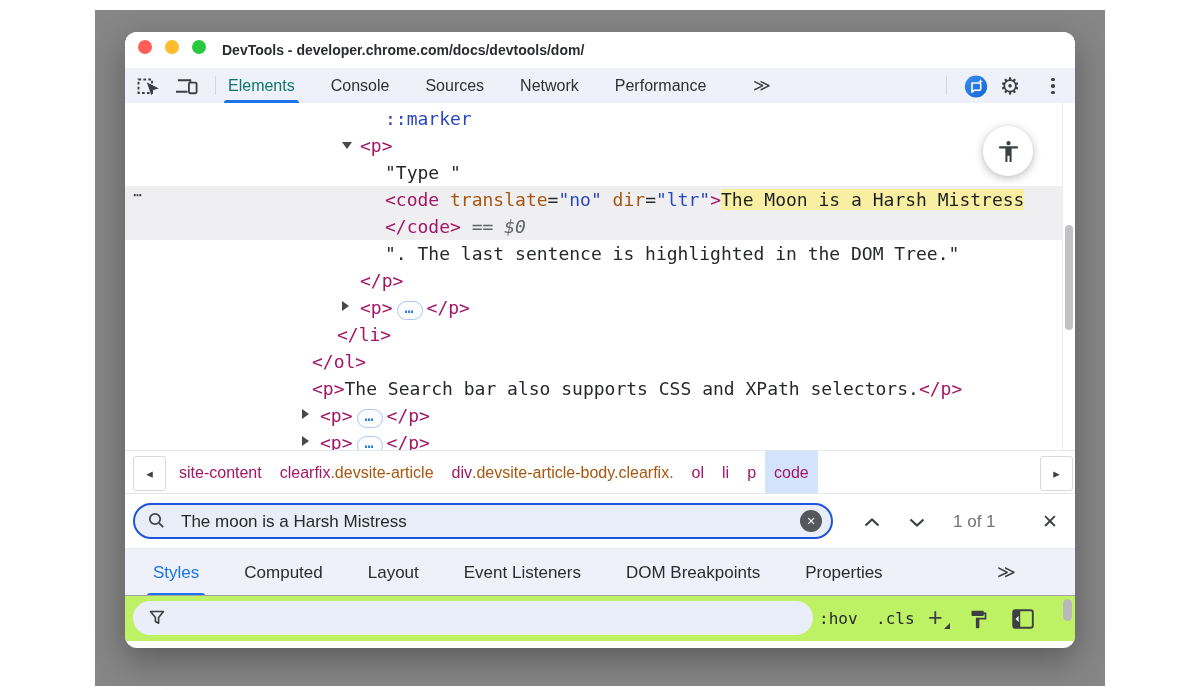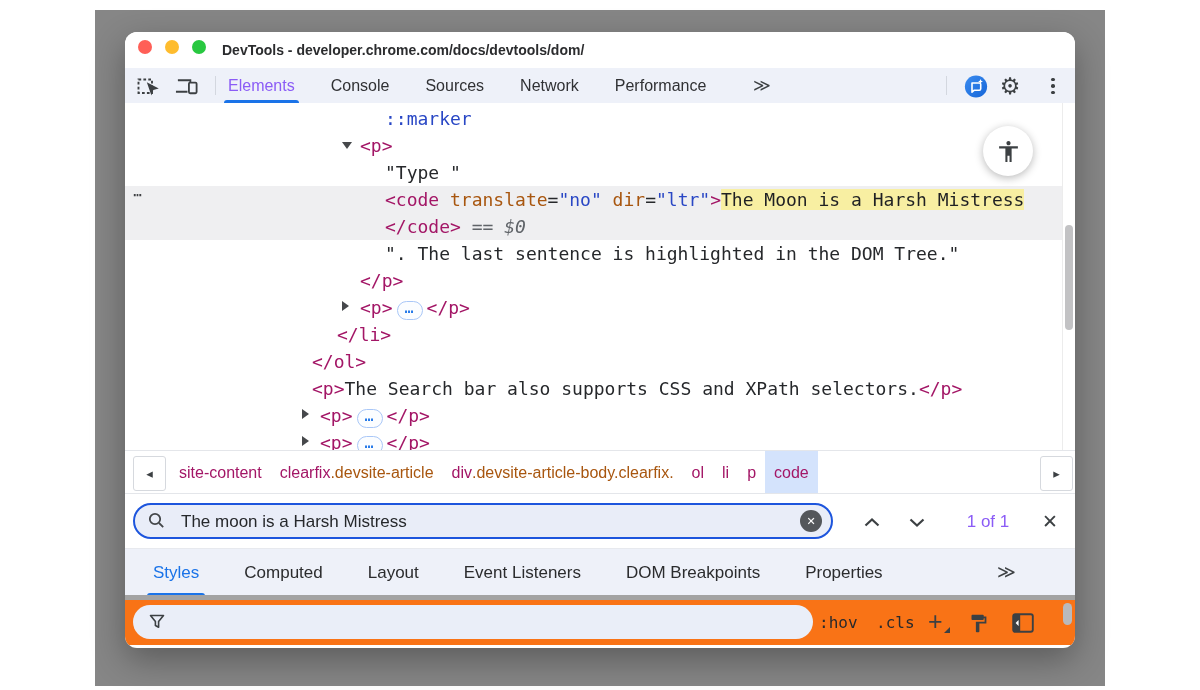--- a/index.html
+++ b/index.html
@@ -17,21 +17,21 @@
   .light.green{left:67px;background:#28c840;}
   .title{position:absolute;left:97px;top:0;height:36px;line-height:37px;
          font-size:14px;font-weight:bold;color:#2b2c2e;white-space:nowrap;}
 
   
   .toolbar{position:absolute;left:0;top:36px;width:100%;height:35px;background:#eef1f9;}
   .tb-icon{position:absolute;top:6px;width:24px;height:24px;display:flex;align-items:center;justify-content:center;}
   .sep{position:absolute;top:8px;width:1px;height:19px;background:#d3d7df;}
   .tabs{position:absolute;left:103px;top:0;height:35px;display:flex;gap:36px;}
   .tab{height:35px;line-height:35px;font-size:16px;color:#303134;position:relative;white-space:nowrap;}
-  .tab.active{color:#8b5cf6;}
+  .tab.active{color:#0f766e;}
   .tab.active::after{content:"";position:absolute;left:-4px;right:-4px;bottom:0;height:3px;
                      background:#1a73e8;border-radius:3px 3px 0 0;}
   .more-tabs{position:absolute;left:628px;top:0;height:35px;line-height:35px;font-size:17px;color:#3c4043;}
   .kebab{position:absolute;left:921px;top:6px;width:14px;height:24px;display:flex;flex-direction:column;
          align-items:center;justify-content:center;gap:3px;}
   .kebab i{width:3.5px;height:3.5px;border-radius:50%;background:#3c4043;}
 
   
   .dom-pane{position:absolute;left:0;top:71px;width:100%;height:347px;background:#fff;overflow:hidden;}
   .dom-rows{position:absolute;left:0;top:2px;width:938px;}
@@ -73,35 +73,35 @@
   
   .find-bar{position:absolute;left:0;top:461px;width:100%;height:55px;background:#fff;border-top:1px solid #e4e6ea;}
   .find-field{position:absolute;left:8px;top:9px;width:700px;height:36px;border:2.5px solid #1d55dd;
               border-radius:20px;background:#e9edf8;box-sizing:border-box;}
   .find-input{position:absolute;left:44px;top:1px;width:560px;height:29px;border:none;outline:none;background:transparent;
               font-size:17px;color:#26282b;font-family:"Liberation Sans","DejaVu Sans",sans-serif;}
   .mag{position:absolute;left:13px;top:7px;}
   .clear-btn{position:absolute;right:9px;top:5px;width:22px;height:22px;border-radius:50%;background:#54575b;
              color:#fff;font-size:11px;line-height:22px;text-align:center;font-weight:bold;}
   .chev{position:absolute;top:16px;width:24px;height:24px;display:flex;align-items:center;justify-content:center;}
-  .results{position:absolute;left:828px;top:0;width:70px;height:55px;line-height:55px;text-align:center;
-           font-size:17px;color:#8b5cf6;white-space:nowrap;}
+  .results{position:absolute;left:828px;top:0;width:70px;height:55px;line-height:55px;text-align:left;
+           font-size:17px;color:#737373;white-space:nowrap;}
   .find-close{position:absolute;left:913px;top:0;width:24px;height:55px;line-height:55px;text-align:center;
               font-size:19px;color:#3c4043;}
 
   
   .styles-tabs-bar{position:absolute;left:0;top:516px;width:100%;height:47px;background:#eef1f9;border-top:1px solid #e7e9ee;}
   .stabs{position:absolute;left:28px;top:0;height:47px;display:flex;gap:45px;}
   .stab{height:47px;line-height:47px;font-size:17px;color:#2b2c2e;position:relative;white-space:nowrap;}
   .stab.active{color:#1a73e8;}
   .stab.active::after{content:"";position:absolute;left:-6px;right:-6px;bottom:0;height:3px;background:#1a73e8;border-radius:3px 3px 0 0;}
   .smore{position:absolute;left:872px;top:0;height:47px;line-height:47px;font-size:18px;color:#3c4043;}
 
   
-  .filter-bar{position:absolute;left:0;top:563px;width:100%;height:45px;background:#f97316;border-top:5px solid #a3a3a3;text-decoration:underline;}
+  .filter-bar{position:absolute;left:0;top:563px;width:100%;height:45px;background:#bef264;border-top:1px solid #a3a3a3;text-decoration:underline;}
   .filter-pill{position:absolute;left:8px;top:5px;width:680px;height:34px;border-radius:17px;background:#eaeef8;}
   .funnel{position:absolute;left:16px;top:9px;}
   .filter-input{position:absolute;left:42px;top:4px;width:620px;height:26px;border:none;outline:none;background:transparent;
                 font-size:15px;color:#26282b;font-family:"Liberation Sans","DejaVu Sans",sans-serif;}
   .ftool{position:absolute;top:0;height:45px;line-height:45px;font-size:16px;color:#28292c;
          font-family:"DejaVu Sans Mono","Liberation Mono",monospace;}
   .plus{position:absolute;left:803px;top:0;height:45px;line-height:43px;font-size:25px;color:#3c4043;
         font-family:"Liberation Sans",sans-serif;}
   .plus::after{content:"";position:absolute;right:-7px;bottom:12px;width:0;height:0;
                border-left:6px solid transparent;border-bottom:6px solid #3c4043;}

